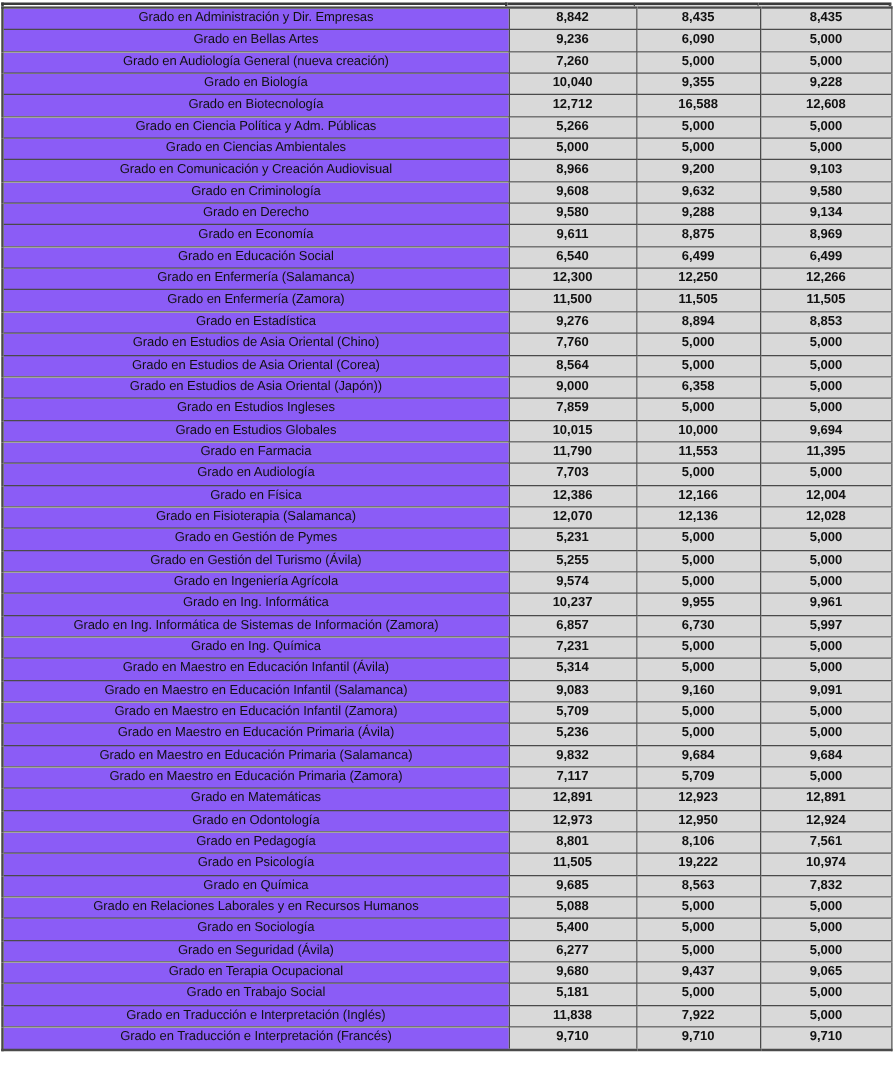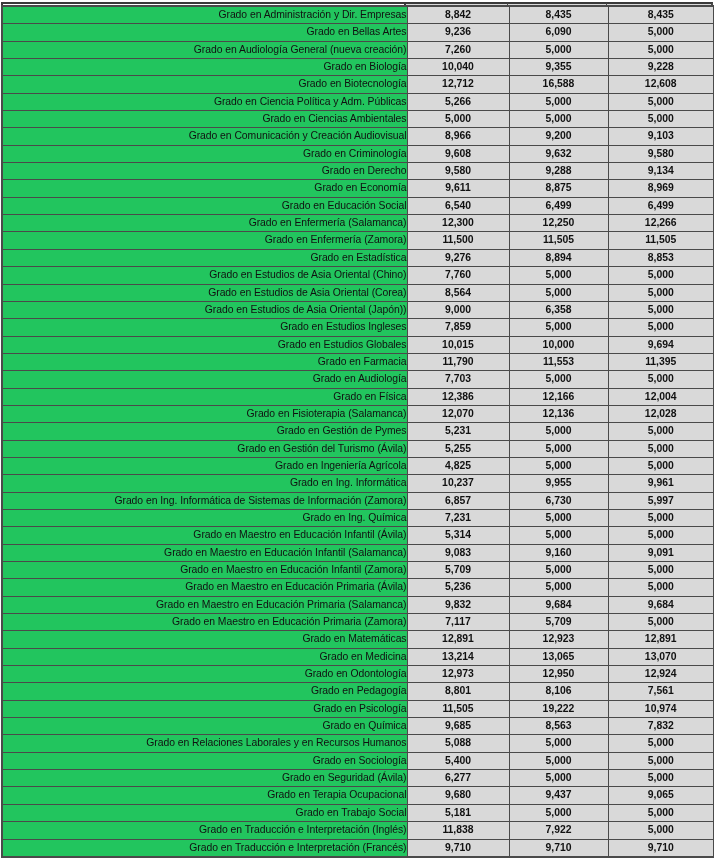--- a/index.html
+++ b/index.html
@@ -39,23 +39,23 @@
     padding: 0;
     height: 16.35px;
     line-height: 16.35px;
     font-size: 10.4px;
     color: #111111;
     white-space: nowrap;
     overflow: hidden;
   }
 
   td.name-cell {
-    background: #22c55e;
+    background: #8b5cf6;
     padding-left: 8px;
-    text-align: right;
+    text-align: center;
     border-right-width: 2px;
     border-right-color: #3a3a3a;
     letter-spacing: -0.05px;
   }
 
   td.val-cell {
     background: #d9d9d9;
     text-align: center;
     font-weight: bold;
   }
@@ -263,21 +263,21 @@
           <td class="val-cell">5,000</td>
         </tr>
         <tr>
           <td class="name-cell">Grado en Gestión del Turismo (Ávila)</td>
           <td class="val-cell">5,255</td>
           <td class="val-cell">5,000</td>
           <td class="val-cell">5,000</td>
         </tr>
         <tr>
           <td class="name-cell">Grado en Ingeniería Agrícola</td>
-          <td class="val-cell">4,825</td>
+          <td class="val-cell">9,574</td>
           <td class="val-cell">5,000</td>
           <td class="val-cell">5,000</td>
         </tr>
         <tr>
           <td class="name-cell">Grado en Ing. Informática</td>
           <td class="val-cell">10,237</td>
           <td class="val-cell">9,955</td>
           <td class="val-cell">9,961</td>
         </tr>
         <tr>
@@ -328,26 +328,20 @@
           <td class="val-cell">5,709</td>
           <td class="val-cell">5,000</td>
         </tr>
         <tr>
           <td class="name-cell">Grado en Matemáticas</td>
           <td class="val-cell">12,891</td>
           <td class="val-cell">12,923</td>
           <td class="val-cell">12,891</td>
         </tr>
         <tr>
-          <td class="name-cell">Grado en Medicina</td>
-          <td class="val-cell">13,214</td>
-          <td class="val-cell">13,065</td>
-          <td class="val-cell">13,070</td>
-        </tr>
-        <tr>
           <td class="name-cell">Grado en Odontología</td>
           <td class="val-cell">12,973</td>
           <td class="val-cell">12,950</td>
           <td class="val-cell">12,924</td>
         </tr>
         <tr>
           <td class="name-cell">Grado en Pedagogía</td>
           <td class="val-cell">8,801</td>
           <td class="val-cell">8,106</td>
           <td class="val-cell">7,561</td>

